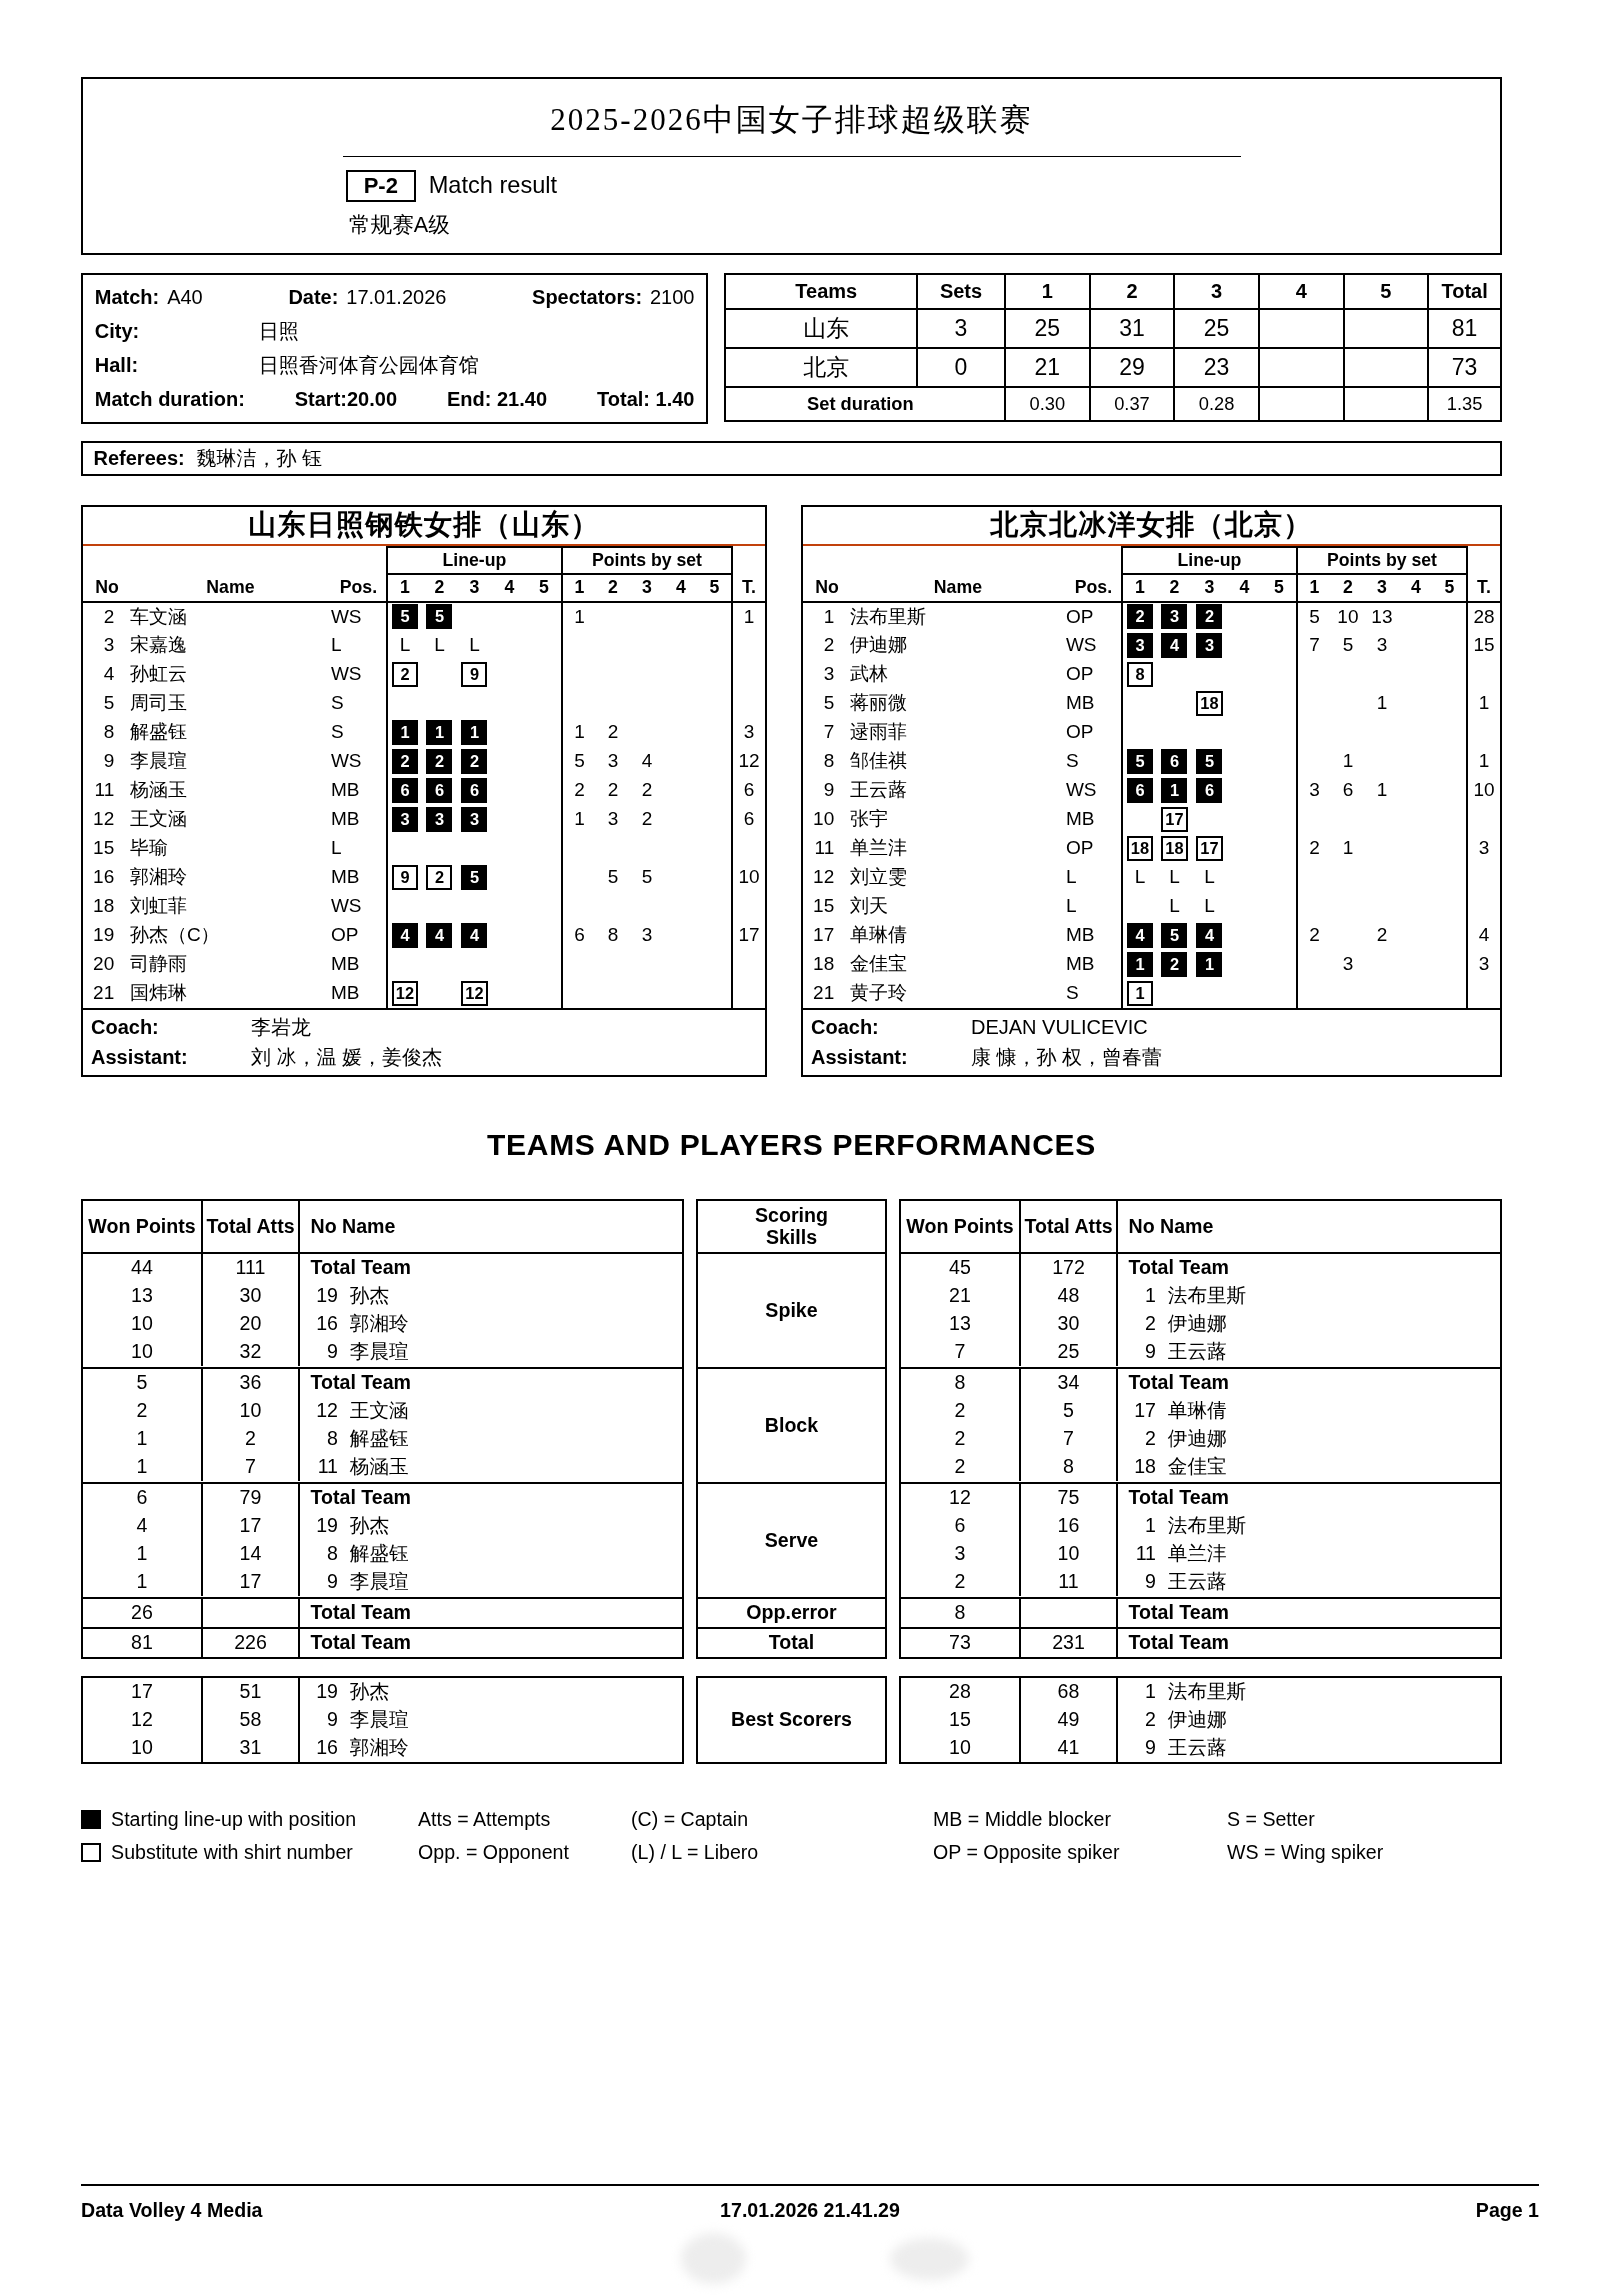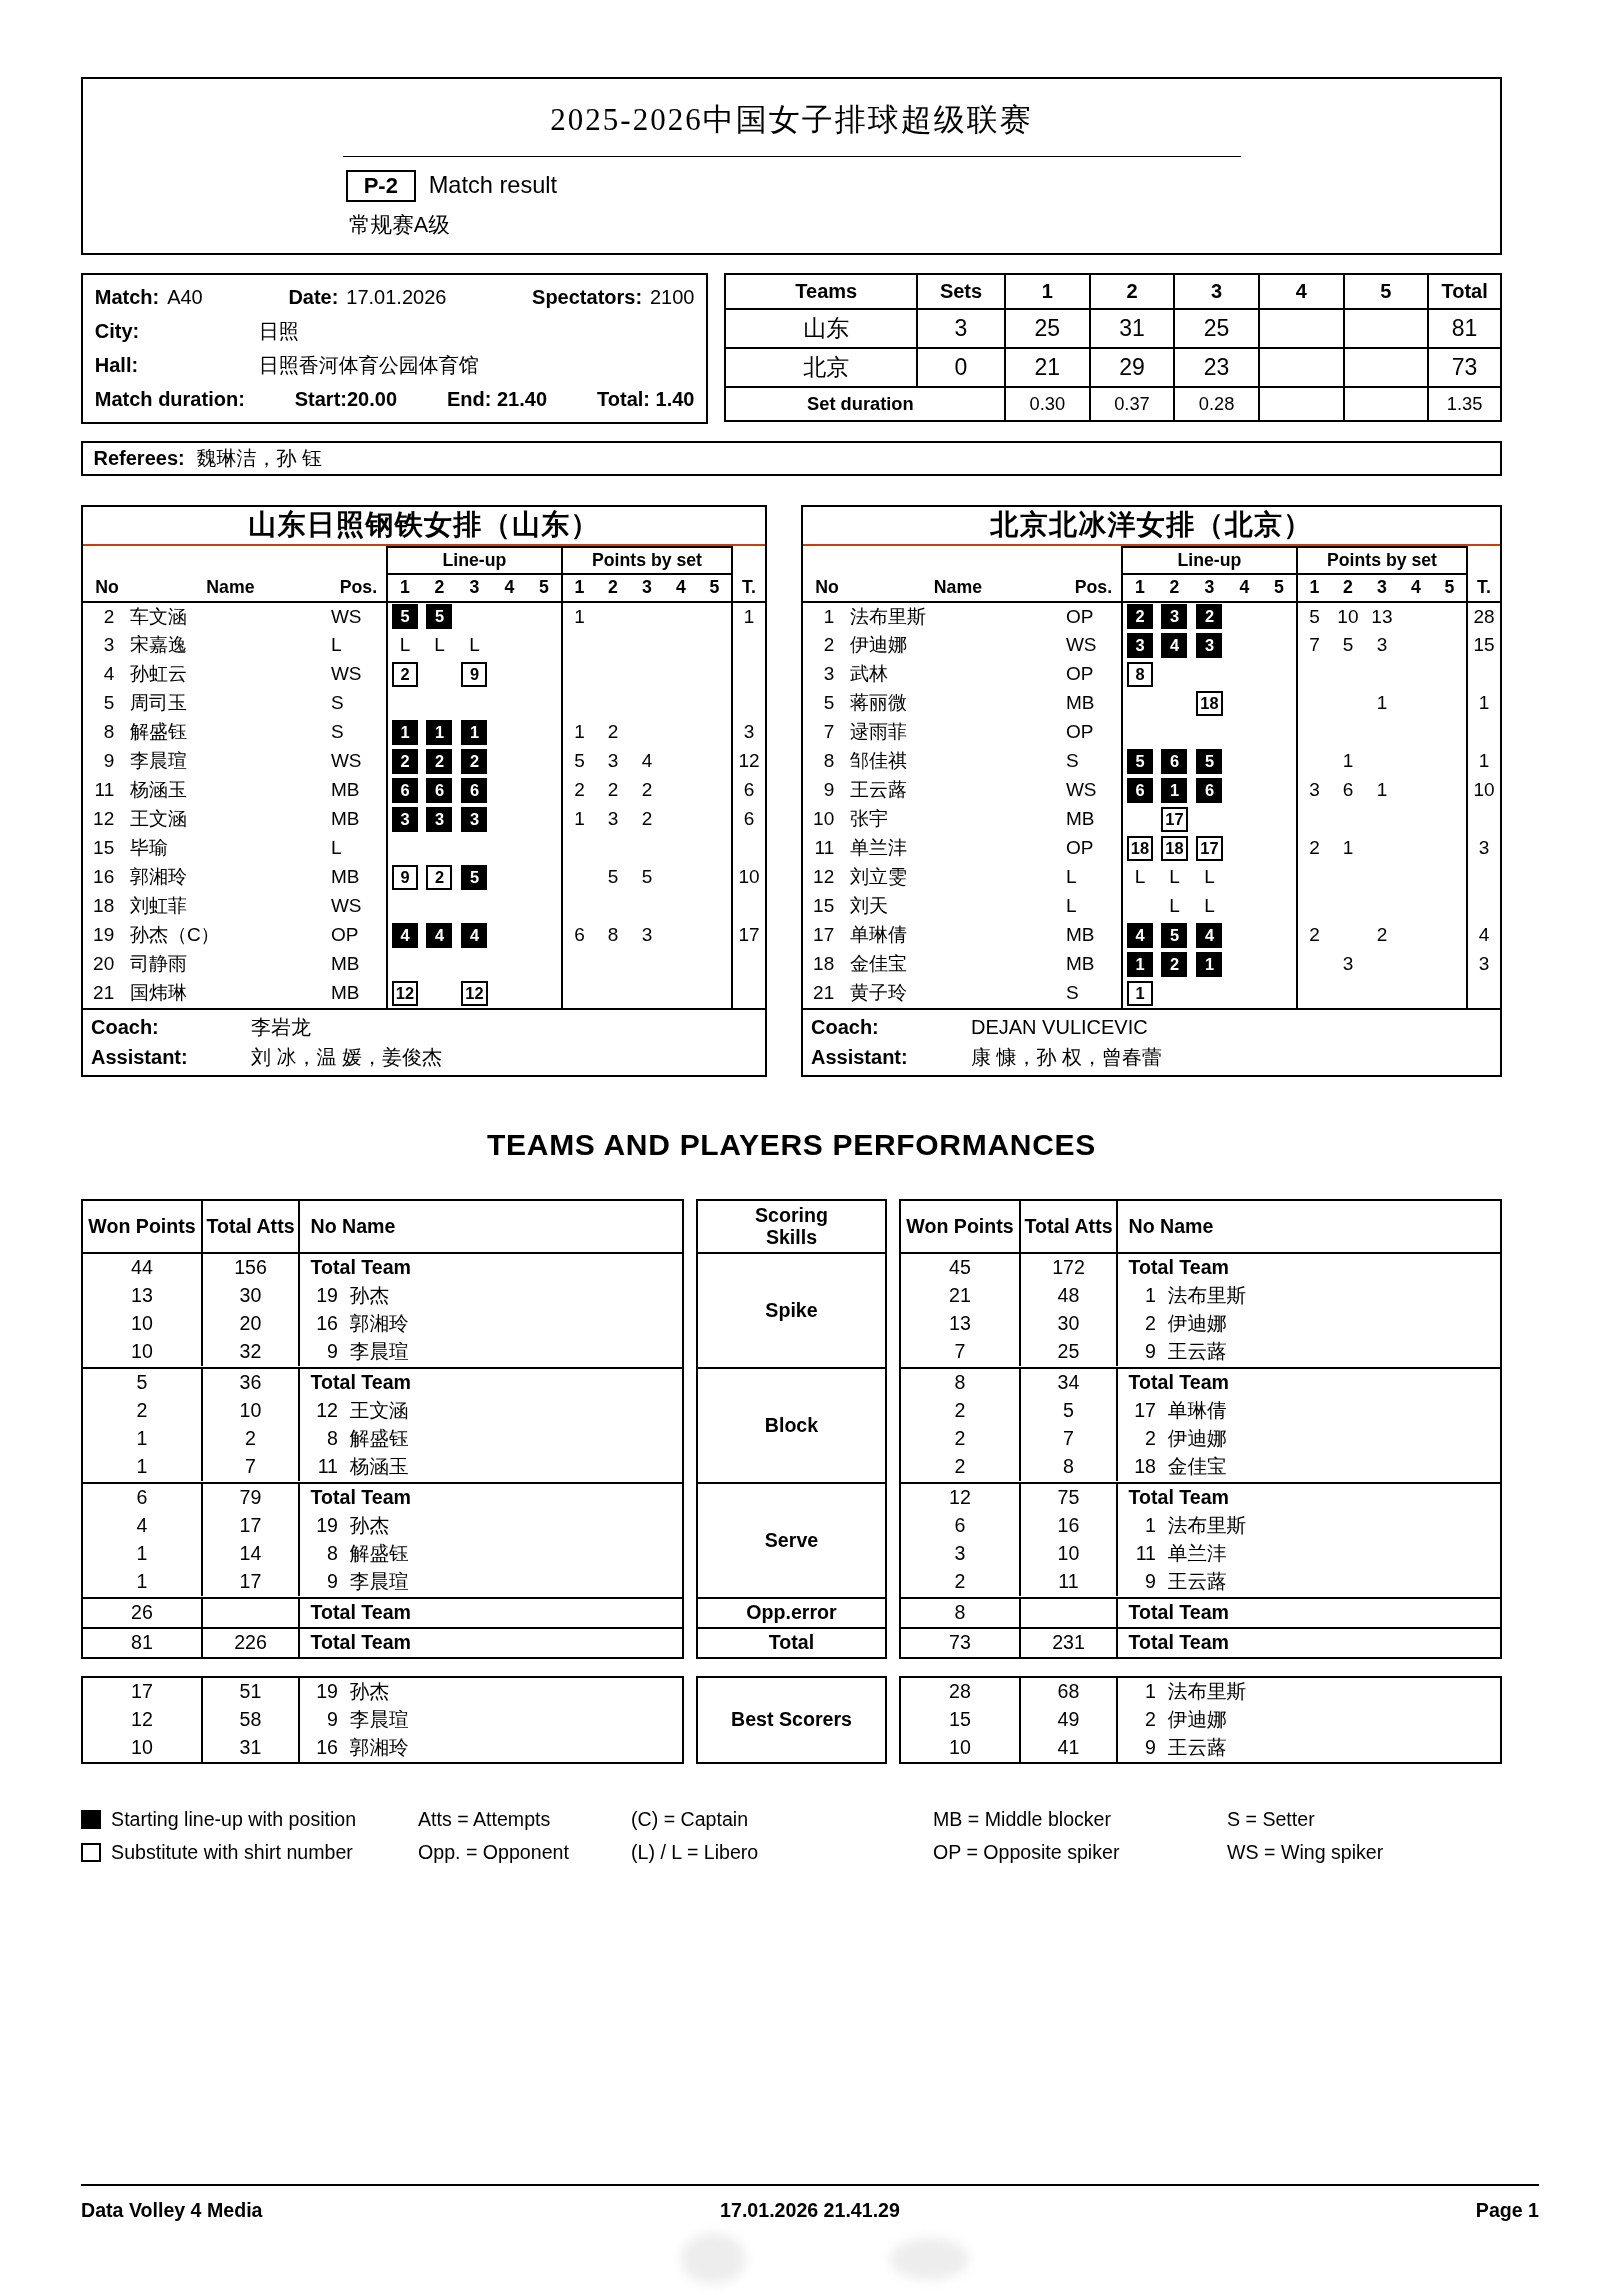--- a/index.html
+++ b/index.html
@@ -801,21 +801,21 @@
         <div class="perf-table">
           <div class="perf-hdr">
             <span class="pc1">Won Points</span>
             <span class="pc2">Total Atts</span>
             <span class="pc3">No Name</span>
           </div>
           <div class="perf-groups">
               <div class="perf-group grp4">
                 <div class="perf-r">
                   <span class="pc1">44</span>
-                  <span class="pc2">156</span>
+                  <span class="pc2">111</span>
                   <span class="pc3">
                     <span class="tt">Total Team</span>
                   </span>
                 </div>
                 <div class="perf-r">
                   <span class="pc1">13</span>
                   <span class="pc2">30</span>
                   <span class="pc3">
                     <span class="p-no">19</span>
                     <span class="p-name">孙杰</span>

